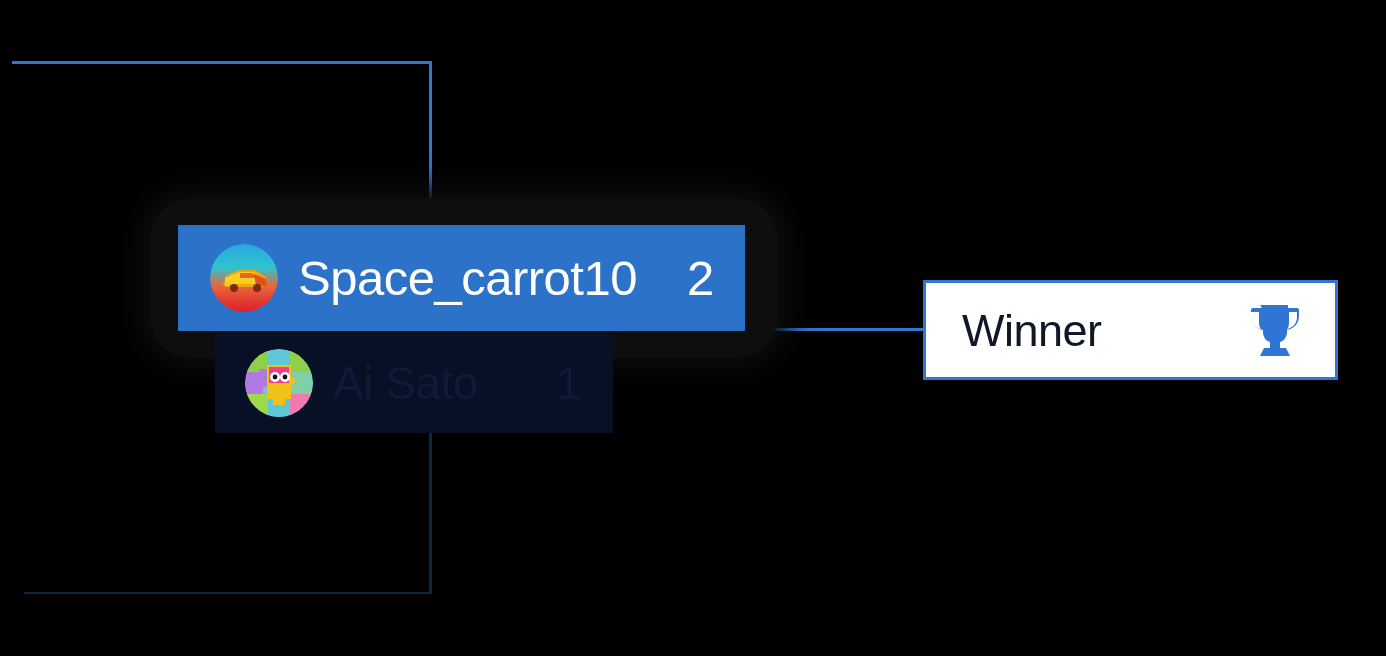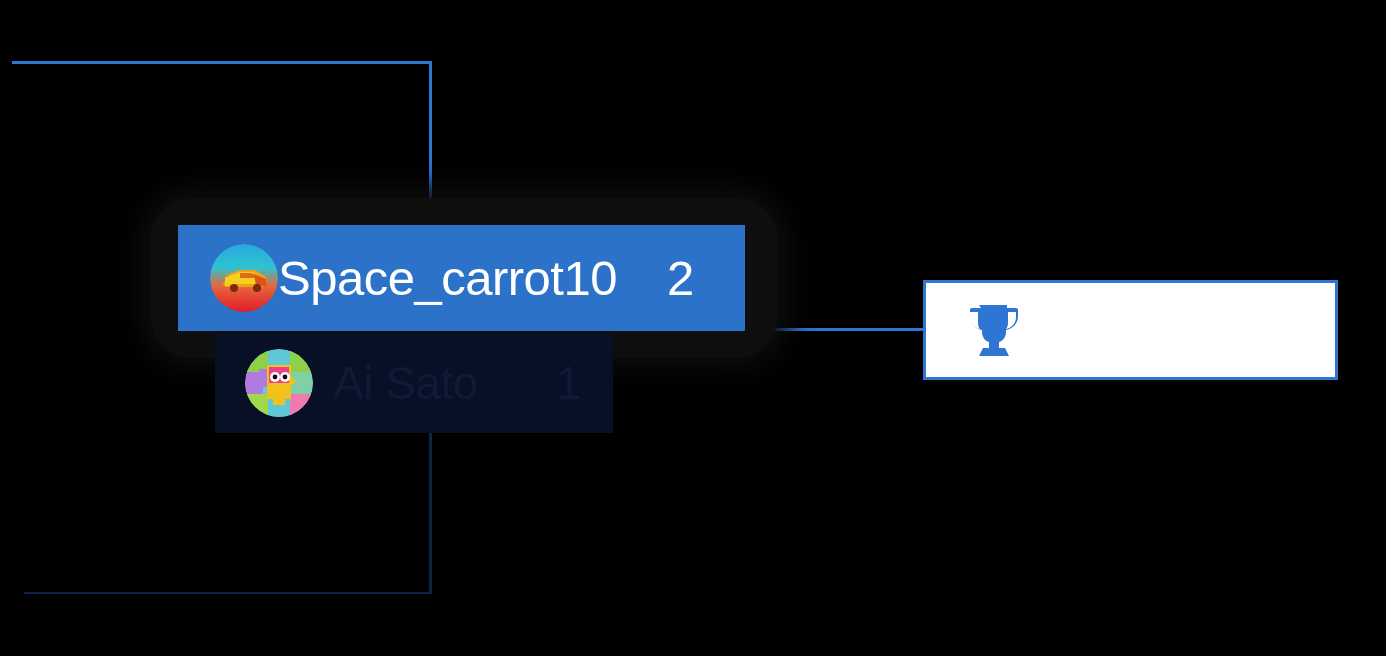--- a/index.html
+++ b/index.html
@@ -124,20 +124,21 @@
     letter-spacing: -0.5px;
   }
   .player-score {
     font-size: 49px;
     line-height: 1;
     white-space: nowrap;
   }
 
   #leaderboard-row-winner .player-name {
     color: #FFFFFF;
+    margin-left: 20px;
   }
   #leaderboard-row-winner .player-score {
     color: #FFFFFF;
     margin-left: 50px;
   }
 
   #leaderboard-row-second .player-name {
     color: #0e1a38;
     margin-left: 20px;
     font-size: 46px;
@@ -244,20 +245,21 @@
         </g>
       </svg>
     </span>
     <span class="player-name">Ai Sato</span>
     <span class="player-score">1</span>
   </div>
 
 </div>
 
 <div id="winner-callout">
+  <span id="winner-callout-label">Winner</span>
   <span id="trophy-icon">
     <svg width="62" height="62" viewBox="0 0 62 62" aria-hidden="true">
       <path d="M17 6 h28 v3 h9 a2 2 0 0 1 2 2 v6 c0 8 -6 13 -12 14 v2 c0 5 -3 9 -7 10 v6 h6 l4 8 h-30 l4 -8 h6 v-6 c-4 -1 -7 -5 -7 -10 v-2 c-6 -1 -12 -6 -12 -14 v-6 a2 2 0 0 1 2 -2 h9 z" fill="#2E75D4"></path>
       <path d="M8 13 h8 v11 c0 3 1 5 2 6 c-6 -1 -10 -6 -10 -12 z" fill="#FFFFFF"></path>
       <path d="M54 13 h-8 v11 c0 3 -1 5 -2 6 c6 -1 10 -6 10 -12 z" fill="#FFFFFF"></path>
     </svg>
   </span>
 </div>
 
 </body></html>

